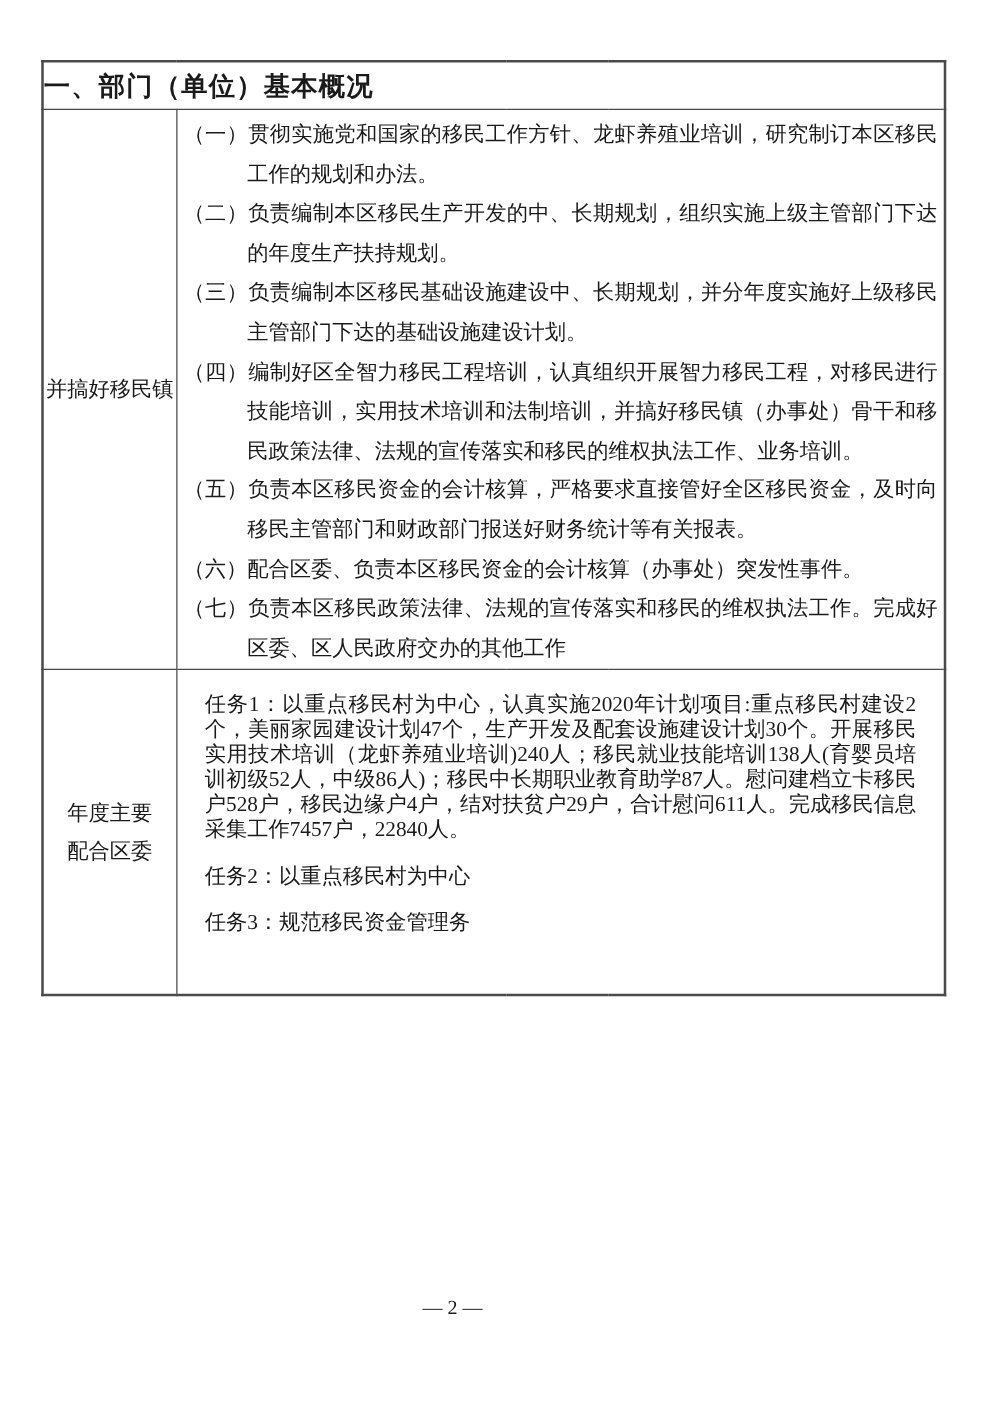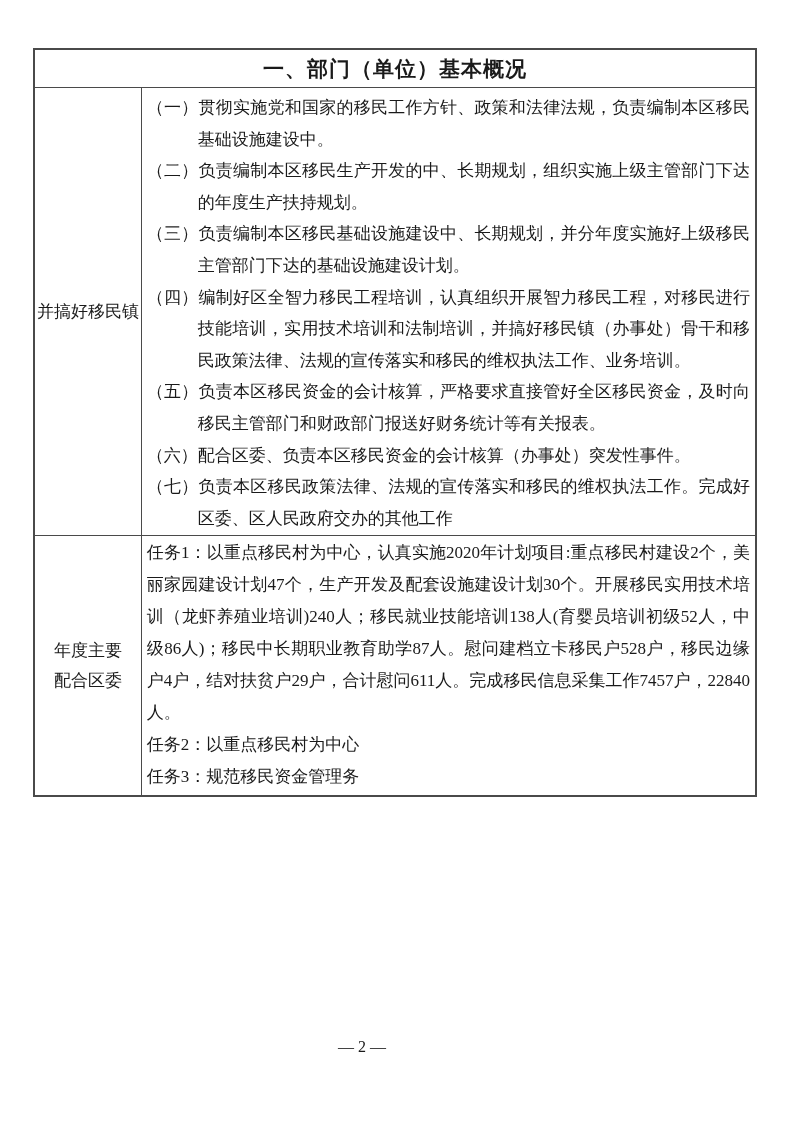--- a/index.html
+++ b/index.html
@@ -20,21 +20,20 @@
     border: 2px solid #4a4a4a;
   }
   .doc-table td {
     border: 1.5px solid #4a4a4a;
     padding: 0;
     font-size: 17px;
     color: #1a1a1a;
   }
   td.title-cell {
     height: 37px;
-    text-align: center;
     vertical-align: middle;
     font-family: Liberation Serif, serif;
     font-weight: bold;
     font-size: 21px;
     letter-spacing: 1px;
   }
   td.label-cell {
     height: 37px;
     text-align: center;
     vertical-align: middle;
@@ -60,22 +59,22 @@
     text-align: justify;
     padding-left: 51px;
     text-indent: -51px;
   }
   td.task-cell {
     height: 258px;
     vertical-align: top;
     padding: 1px 5px 0 5px;
   }
   .task-item {
-    margin: 0;
-    line-height: 32px;
+    margin: 17px;
+    line-height: 20px;
     text-align: justify;
   }
   .page-footer {
     position: absolute;
     top: 1038px;
     left: 0;
     width: 724px;
     text-align: center;
     font-size: 16px;
     color: #1a1a1a;
@@ -93,21 +92,21 @@
       <col style="width:82px">
       <col style="width:268px">
     </colgroup>
     <tbody>
       <tr>
         <td class="title-cell" colspan="4">一、部门（单位）基本概况</td>
       </tr>
       <tr>
         <td class="side-label">并搞好移民镇</td>
         <td class="duty-cell" colspan="3">
-          <p class="duty-item">（一）贯彻实施党和国家的移民工作方针、政策和法律法规，负责编制本区移民基础设施建设中。</p>
+          <p class="duty-item">（一）贯彻实施党和国家的移民工作方针、龙虾养殖业培训，研究制订本区移民工作的规划和办法。</p>
           <p class="duty-item">（二）负责编制本区移民生产开发的中、长期规划，组织实施上级主管部门下达的年度生产扶持规划。</p>
           <p class="duty-item">（三）负责编制本区移民基础设施建设中、长期规划，并分年度实施好上级移民主管部门下达的基础设施建设计划。</p>
           <p class="duty-item">（四）编制好区全智力移民工程培训，认真组织开展智力移民工程，对移民进行技能培训，实用技术培训和法制培训，并搞好移民镇（办事处）骨干和移民政策法律、法规的宣传落实和移民的维权执法工作、业务培训。</p>
           <p class="duty-item">（五）负责本区移民资金的会计核算，严格要求直接管好全区移民资金，及时向移民主管部门和财政部门报送好财务统计等有关报表。</p>
           <p class="duty-item">（六）配合区委、负责本区移民资金的会计核算（办事处）突发性事件。</p>
           <p class="duty-item">（七）负责本区移民政策法律、法规的宣传落实和移民的维权执法工作。完成好区委、区人民政府交办的其他工作</p>
         </td>
       </tr>
       <tr>
         <td class="side-label">

